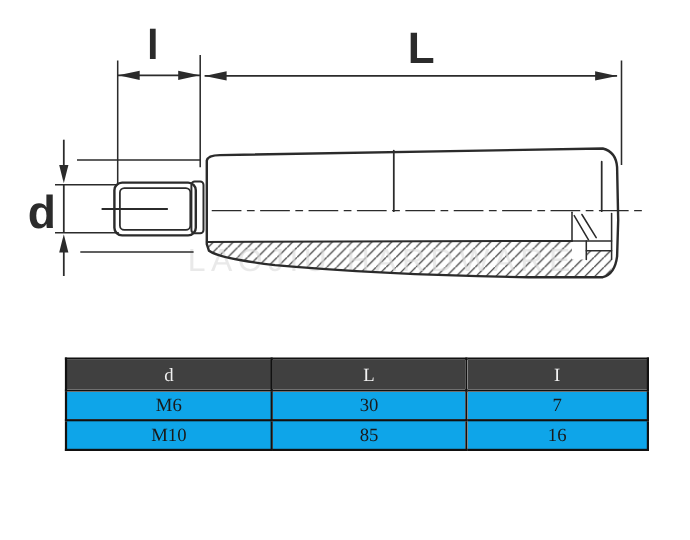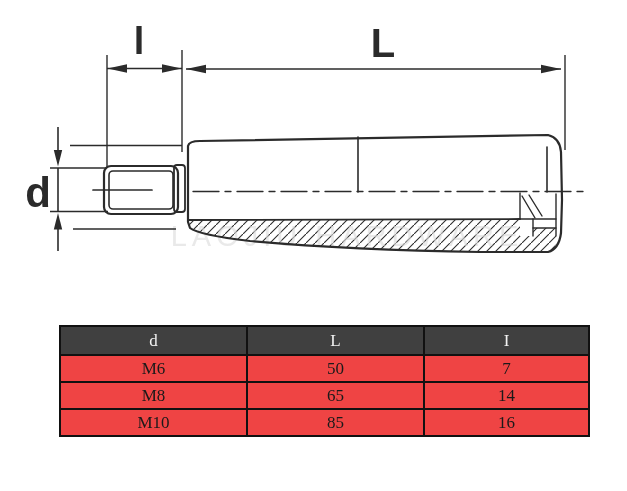--- a/index.html
+++ b/index.html
@@ -42,21 +42,21 @@
     overflow: hidden;
     white-space: nowrap;
   }
   #spec-table thead th {
     background: #404040;
     color: #f2f2f2;
     height: 27px;
     font-size: 17px;
   }
   #spec-table tbody td {
-    background: #ef4444;
+    background: #0ea5e9;
     height: 25px;
     margin-top: 21px;
   }
 </style>
 </head>
 <body>
 
 <div id="stage">
 
   <svg id="drawing" width="627" height="326" viewBox="0 0 627 326">
@@ -143,27 +143,22 @@
     <thead>
       <tr>
         <th>d</th>
         <th>L</th>
         <th>I</th>
       </tr>
     </thead>
     <tbody>
       <tr>
         <td>M6</td>
-        <td>50</td>
+        <td>30</td>
         <td>7</td>
-      </tr>
-      <tr>
-        <td>M8</td>
-        <td>65</td>
-        <td>14</td>
       </tr>
       <tr>
         <td>M10</td>
         <td>85</td>
         <td>16</td>
       </tr>
     </tbody>
   </table>
 
 </div>

